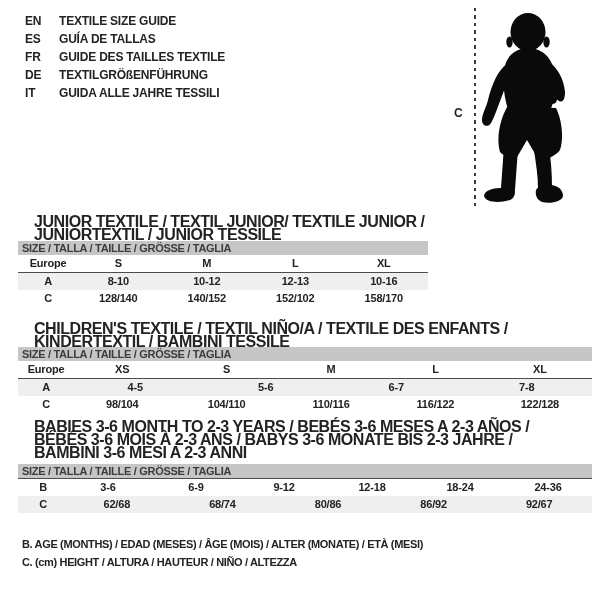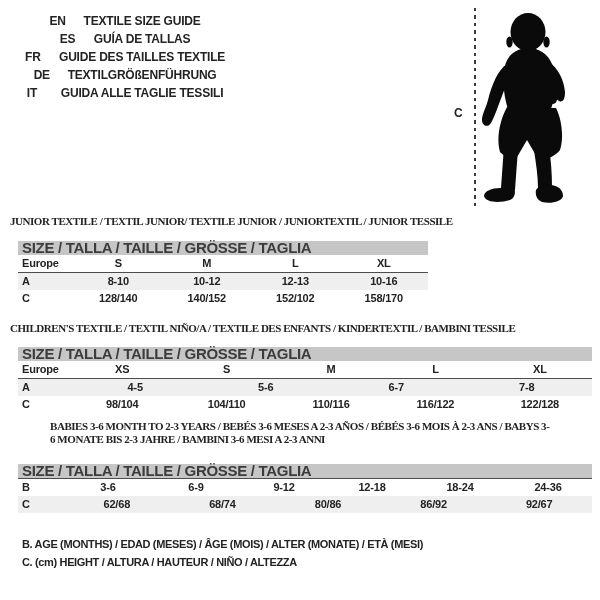--- a/index.html
+++ b/index.html
@@ -4,43 +4,43 @@
 <style>
   html,body{margin:0;padding:0;}
   body{
     width:600px;height:600px;position:relative;background:#ffffff;
     font-family:"Liberation Sans","DejaVu Sans",sans-serif;
     font-weight:bold;color:#232323;overflow:hidden;
     letter-spacing:-0.2px;
   }
   
   .lang-block{position:absolute;left:25px;top:12px;}
-  .lang-row{display:flex;height:18px;align-items:center;font-size:12px;justify-content:center;}
+  .lang-row{display:flex;height:18px;align-items:center;font-size:12px;}
   .lang-code{width:34px;flex:0 0 34px;}
   
   .figure{position:absolute;left:450px;top:0;width:140px;height:215px;}
   .measure-line{
     position:absolute;left:24px;top:8px;width:2px;height:198px;
     background:repeating-linear-gradient(180deg,#3a3a3a 0 3.5px,transparent 3.5px 7.5px);
   }
   .measure-label{position:absolute;left:4px;top:106px;font-size:12px;}
   .baby-svg{position:absolute;left:30px;top:2px;}
   
-  .sec-title{position:absolute;left:10px;font-size:11px;letter-spacing:-0.45px;line-height:13px;font-family:Liberation Serif, serif;}
+  .sec-title{position:absolute;left:34px;font-size:16px;letter-spacing:-0.45px;line-height:13px;}
   .tbl{position:absolute;left:18px;}
   .t1{width:410px;--label-w:52px;}
   .t2{width:574px;--label-w:48px;}
   .t3{width:574px;--label-w:42px;}
   .size-bar{
     height:14px;line-height:14px;background:#c6c6c6;color:#3c3c3c;
-    font-size:15px;padding-left:4px;letter-spacing:-0.3px;
+    font-size:11px;padding-left:4px;letter-spacing:-0.3px;
   }
   .trow{display:flex;height:17px;line-height:17px;font-size:11px;}
   .trow.shaded{background:#efefef;}
-  .tcell-label{flex:0 0 var(--label-w);padding-left:4px;text-align:left;}
+  .tcell-label{flex:0 0 var(--label-w);padding-left:4px;text-align:center;}
   .tcell{flex:1;text-align:center;}
   .rule{height:0;border-top:1px solid #4c4c4c;}
   
   .footnotes{position:absolute;left:22px;top:536px;font-size:11px;letter-spacing:-0.35px;}
   .footnote{height:17.5px;line-height:17.5px;}
 </style>
 </head>
 <body>
 
 <div class="lang-block">
@@ -55,21 +55,21 @@
   <div class="lang-row">
     <span class="lang-code">FR</span>
     <span>GUIDE DES TAILLES TEXTILE</span>
   </div>
   <div class="lang-row">
     <span class="lang-code">DE</span>
     <span>TEXTILGRÖßENFÜHRUNG</span>
   </div>
   <div class="lang-row">
     <span class="lang-code">IT</span>
-    <span>GUIDA ALLE TAGLIE TESSILI</span>
+    <span>GUIDA ALLE JAHRE TESSILI</span>
   </div>
 </div>
 
 <div class="figure">
   <div class="measure-line"></div>
   <div class="measure-label">C</div>
   <svg class="baby-svg" width="100" height="212" viewBox="0 0 100 212" fill="#0a0a0a" xmlns="http://www.w3.org/2000/svg">
 
     <path d="M48,46 C36,46 27,54 25,64 C23,74 23,88 26,100 C28,110 33,118 40,122 L58,122 C66,117 72,108 74,96 C76,84 75,70 72,62 C68,52 59,46 48,46 Z"></path>
 
@@ -144,21 +144,21 @@
   <div class="trow">
     <span class="tcell-label">C</span>
     <span class="tcell">98/104</span>
     <span class="tcell">104/110</span>
     <span class="tcell">110/116</span>
     <span class="tcell">116/122</span>
     <span class="tcell">122/128</span>
   </div>
 </div>
 
-<div class="sec-title" style="top:420px;width:500px;margin-left:40px;">BABIES 3-6 MONTH TO 2-3 YEARS / BEBÉS 3-6 MESES A 2-3 AÑOS / BÉBÉS 3-6 MOIS À 2-3 ANS / BABYS 3-6 MONATE BIS 2-3 JAHRE / BAMBINI 3-6 MESI A 2-3 ANNI</div>
+<div class="sec-title" style="top:420px;width:500px;">BABIES 3-6 MONTH TO 2-3 YEARS / BEBÉS 3-6 MESES A 2-3 AÑOS / BÉBÉS 3-6 MOIS À 2-3 ANS / BABYS 3-6 MONATE BIS 2-3 JAHRE / BAMBINI 3-6 MESI A 2-3 ANNI</div>
 <div class="tbl t3" style="top:464px;">
   <div class="size-bar">SIZE / TALLA / TAILLE / GRÖSSE / TAGLIA</div>
   <div class="rule"></div>
   <div class="trow">
     <span class="tcell-label">B</span>
     <span class="tcell">3-6</span>
     <span class="tcell">6-9</span>
     <span class="tcell">9-12</span>
     <span class="tcell">12-18</span>
     <span class="tcell">18-24</span>

